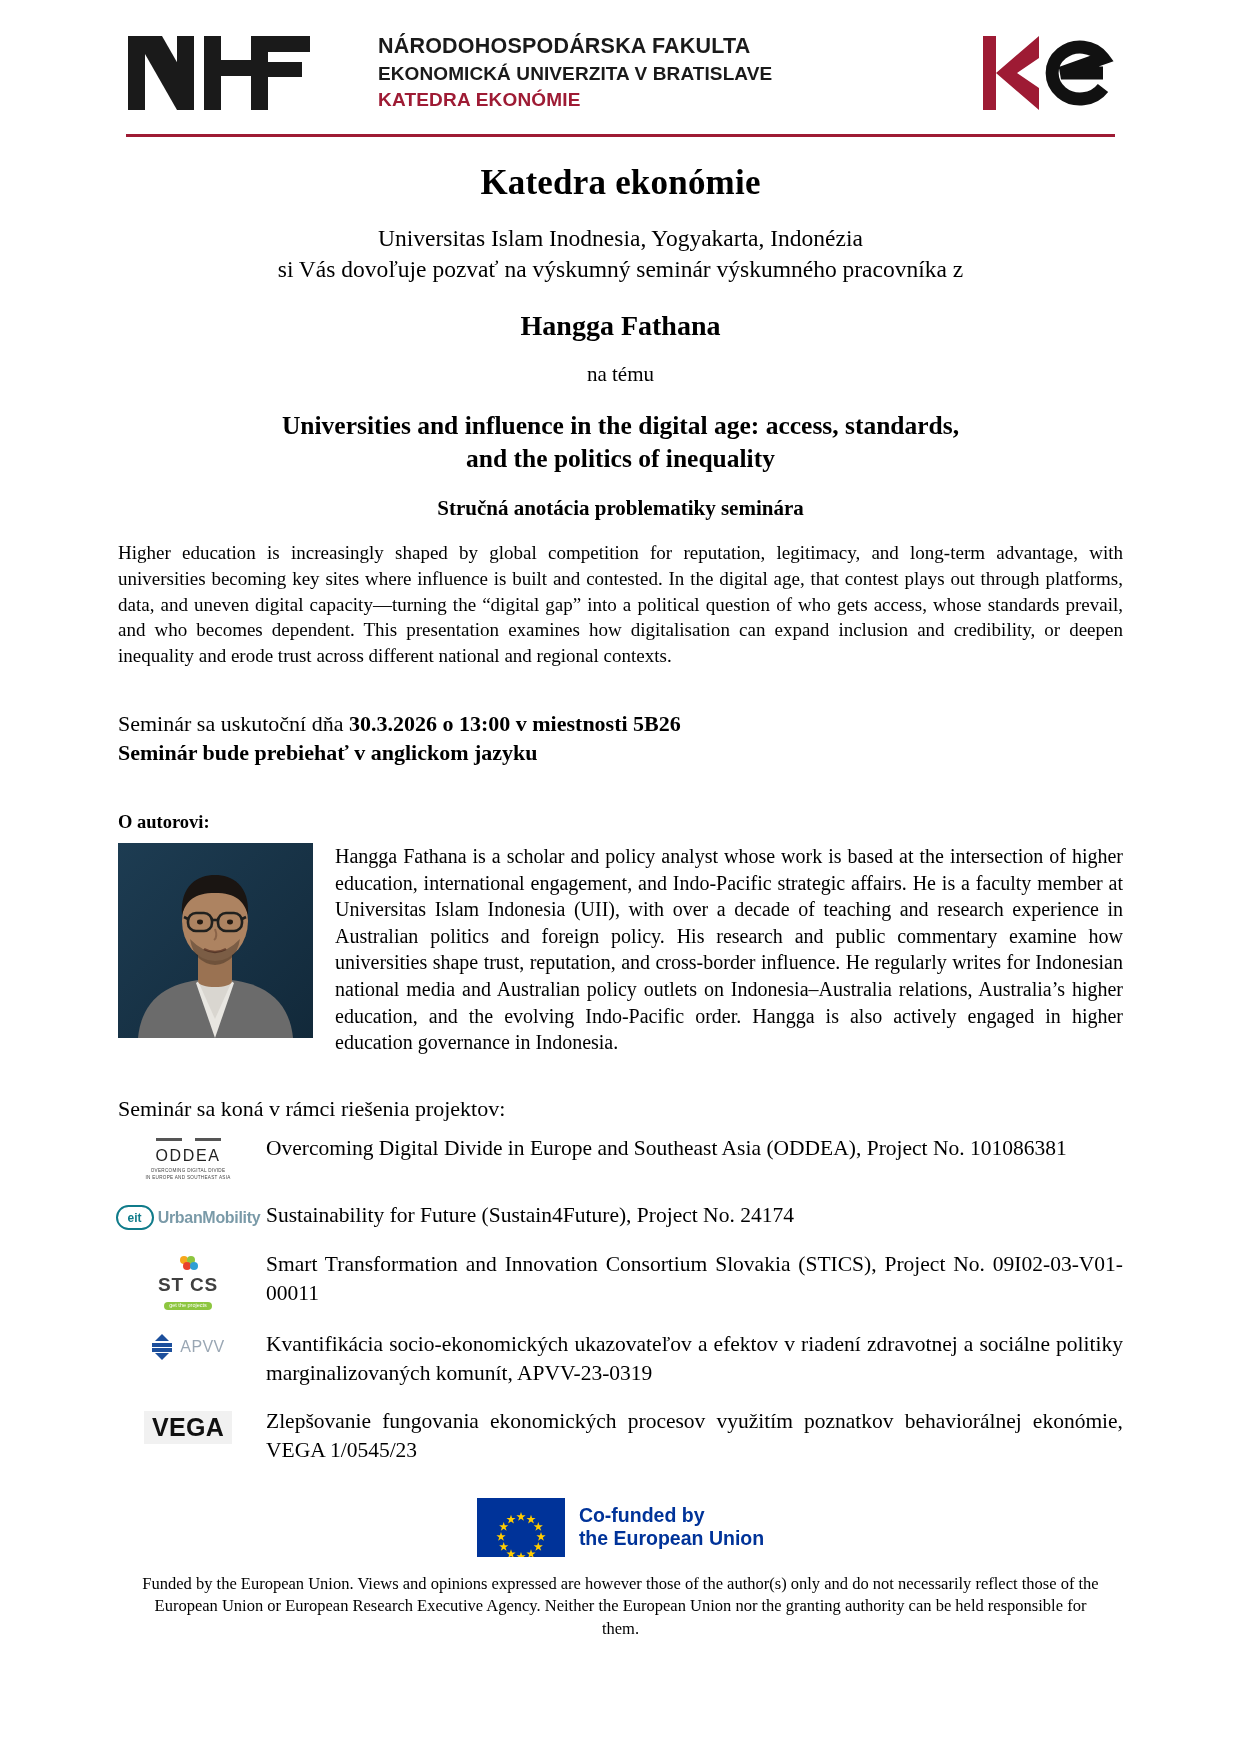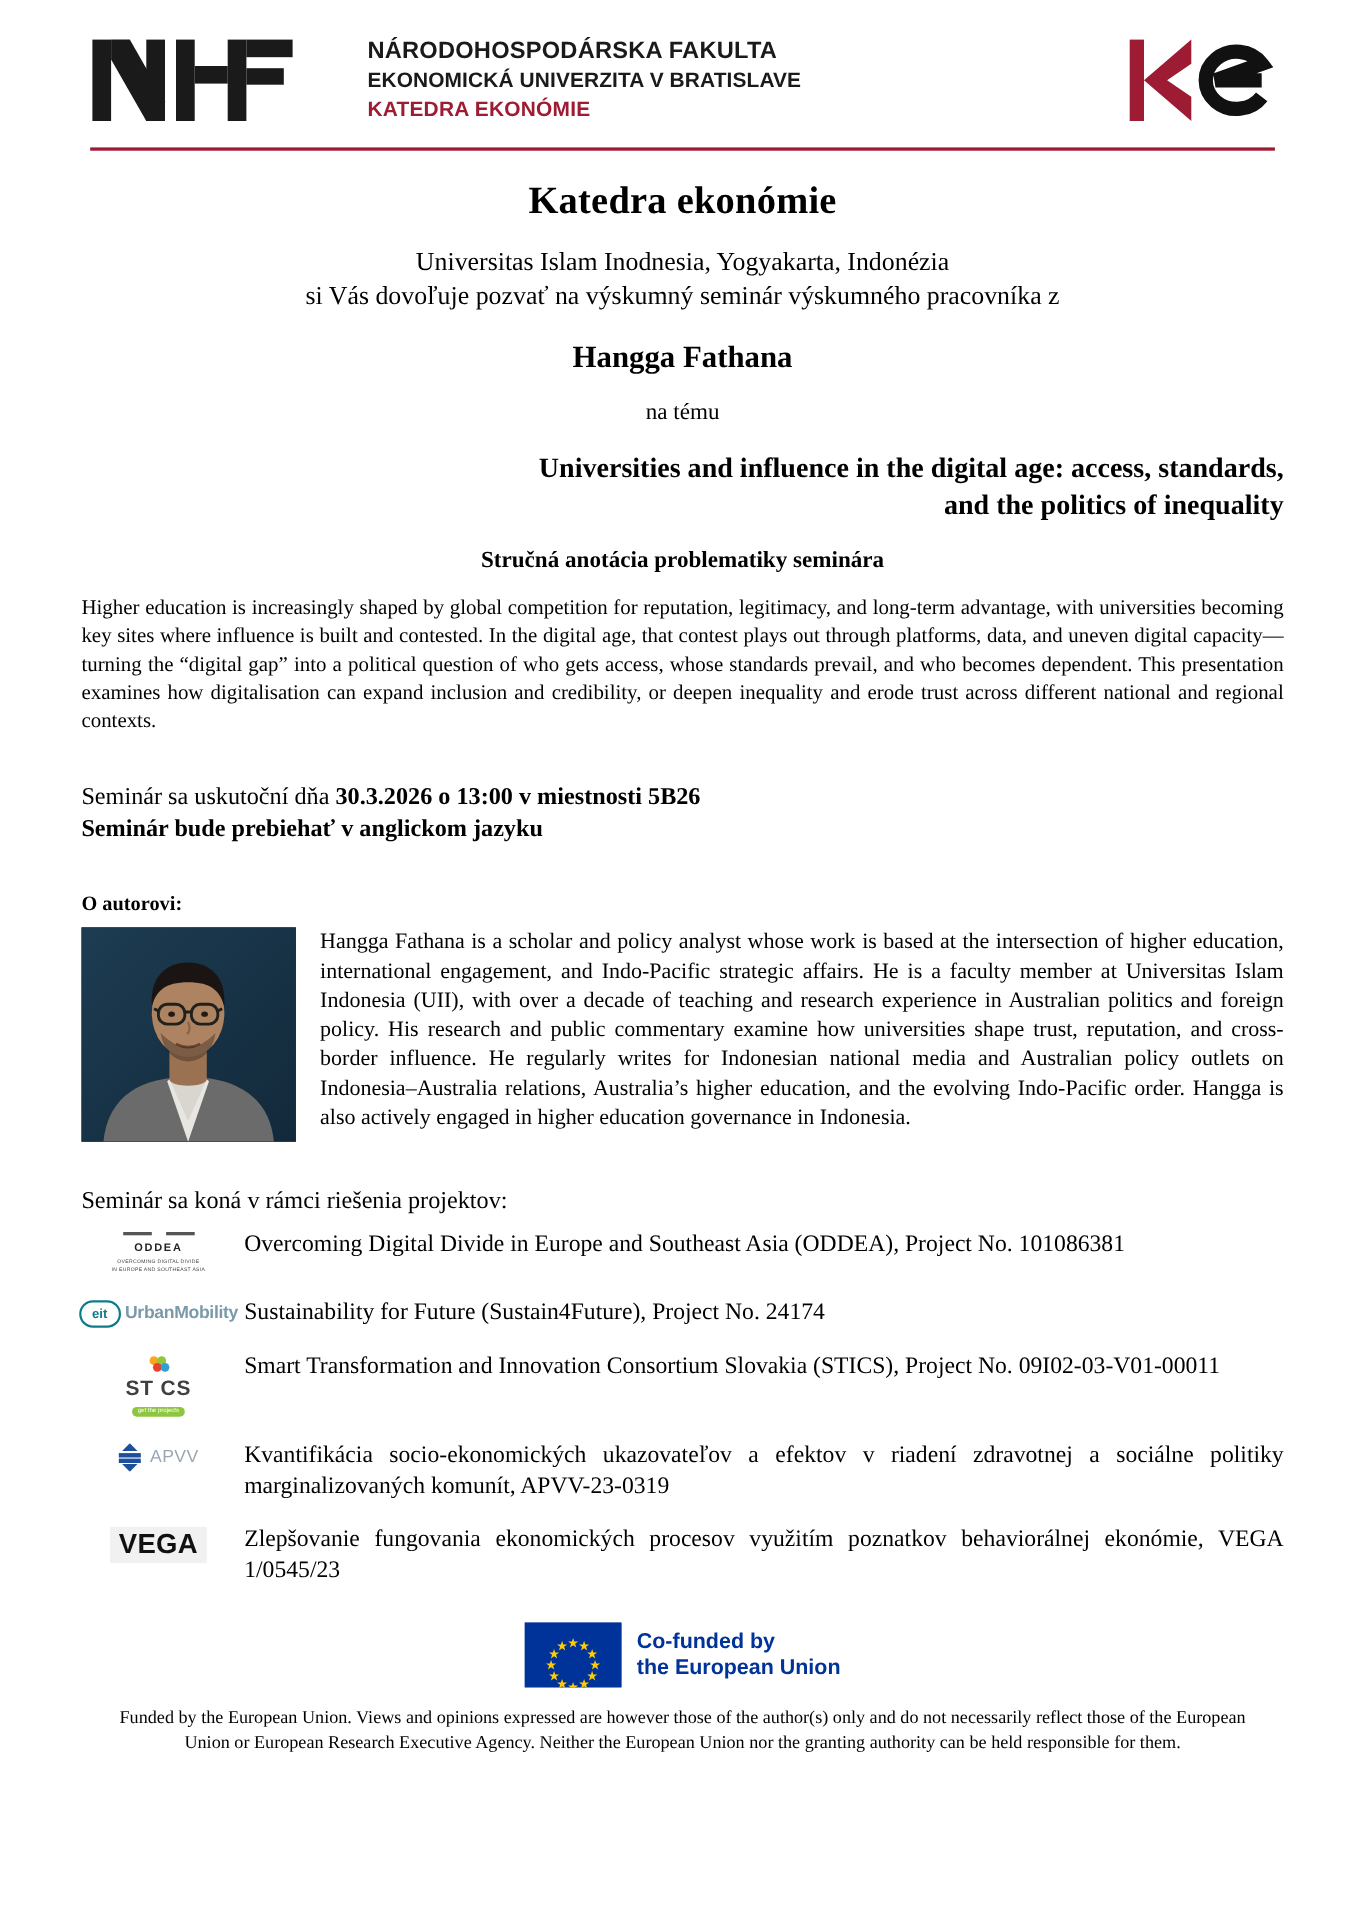--- a/index.html
+++ b/index.html
@@ -7,21 +7,21 @@
   html, body { margin: 0; padding: 0; }
   body {
     width: 1241px;
     height: 1755px;
     background: #ffffff;
     font-family: "Liberation Serif", "DejaVu Serif", serif;
     color: #000000;
     position: relative;
     overflow: hidden;
   }
-  .page { padding: 0 74px; position: relative; height: 100%; }
+  .page { padding: 0 118px; position: relative; height: 100%; }
 
   
   .header {
     display: flex;
     align-items: center;
     padding-top: 26px;
     height: 120px;
   }
   .nhf-logo { width: 200px; height: 86px; flex: 0 0 auto; margin-left: 8px; }
   .faculty-block {
@@ -67,21 +67,21 @@
     font-size: 28px;
     font-weight: bold;
     margin: 26px 0 0 0;
   }
   .on-topic {
     text-align: center;
     font-size: 21px;
     margin-top: 20px;
   }
   h3.topic {
-    text-align: right;
+    text-align: center;
     font-size: 25.5px;
     font-weight: bold;
     line-height: 1.3;
     margin: 22px 0 0 0;
   }
 
   
   .abstract-heading {
     text-align: center;
     font-size: 21px;
@@ -143,21 +143,21 @@
     padding-left: 8px;
   }
   .proj-text.nojust { text-align: left; }
 
   
   .oddea { text-align: center; line-height: 1; }
   .oddea-dashes { display: flex; justify-content: center; gap: 13px; margin-bottom: 7px; }
   .oddea-dashes i { display: block; width: 26px; height: 3px; background: #555; }
   .oddea-name {
     font-family: "Liberation Sans", sans-serif;
-    font-size: 10px; font-weight: bold; letter-spacing: 1.6px; color: #222;
+    font-size: 16px; font-weight: normal; letter-spacing: 1.6px; color: #222;
   }
   .oddea-sub {
     font-family: "Liberation Sans", sans-serif;
     font-size: 4.6px; letter-spacing: .3px; color: #444; margin-top: 4px; line-height: 1.5;
   }
 
   
   .eit { display: flex; align-items: center; gap: 4px; }
   .eit-badge {
     width: 38px; height: 25px; border: 2.2px solid #0f7b8a; border-radius: 13px;

